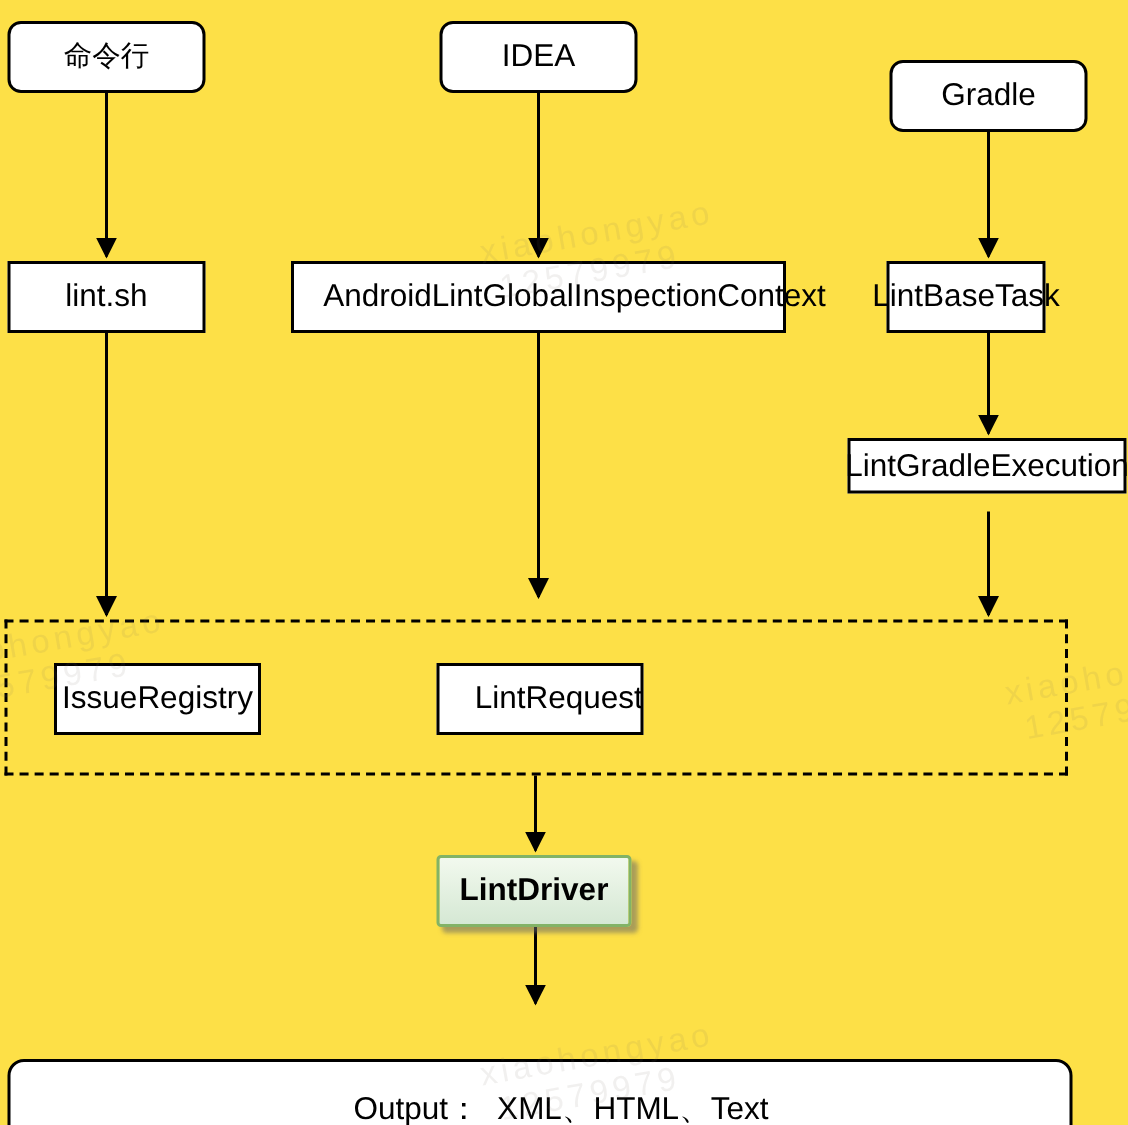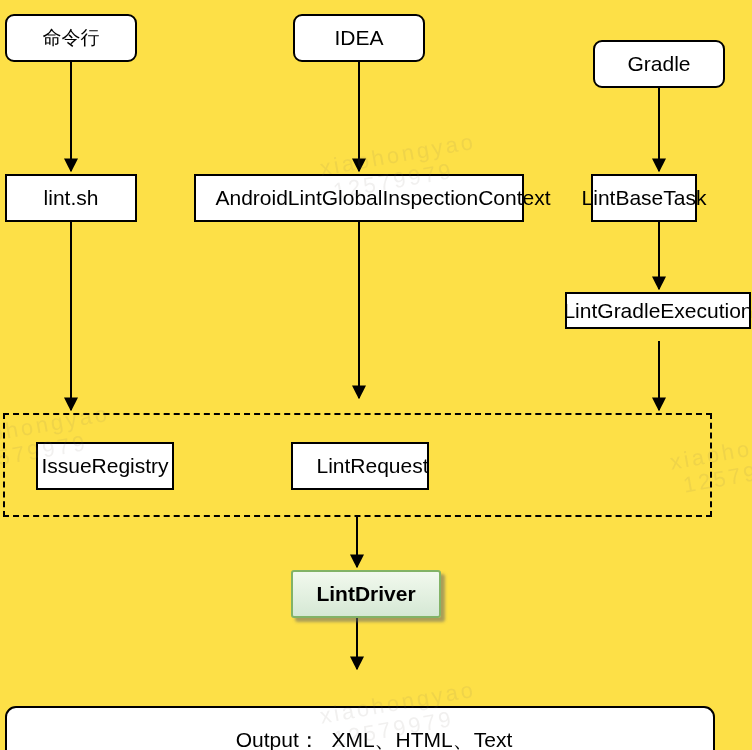--- a/index.html
+++ b/index.html
@@ -93,21 +93,21 @@
   </div>
 
   <div class="dashed-container" style="left:3px;top:413px;width:709px;height:104px;"></div>
   <div class="node" style="left:36px;top:442px;width:138px;height:48px;">
     <span>IssueRegistry</span>
   </div>
   <div class="node" style="left:291px;top:442px;width:138px;height:48px;padding-left:25px;">
     <span>LintRequest</span>
   </div>
 
-  <div class="node green" style="left:291px;top:570px;width:150px;height:48px;">
+  <div class="node green" style="left:291px;top:570px;width:130px;height:48px;">
     <span>LintDriver</span>
   </div>
 
   <div class="node output" style="left:5px;top:706px;width:710px;height:67px;padding-left:28px;">
     <span>Output：  XML、HTML、Text</span>
   </div>
 
   <div class="wm" style="left:318px;top:156px;">
     <span>xiaohongyao</span>
     <span class="wm-num">12579979</span>

